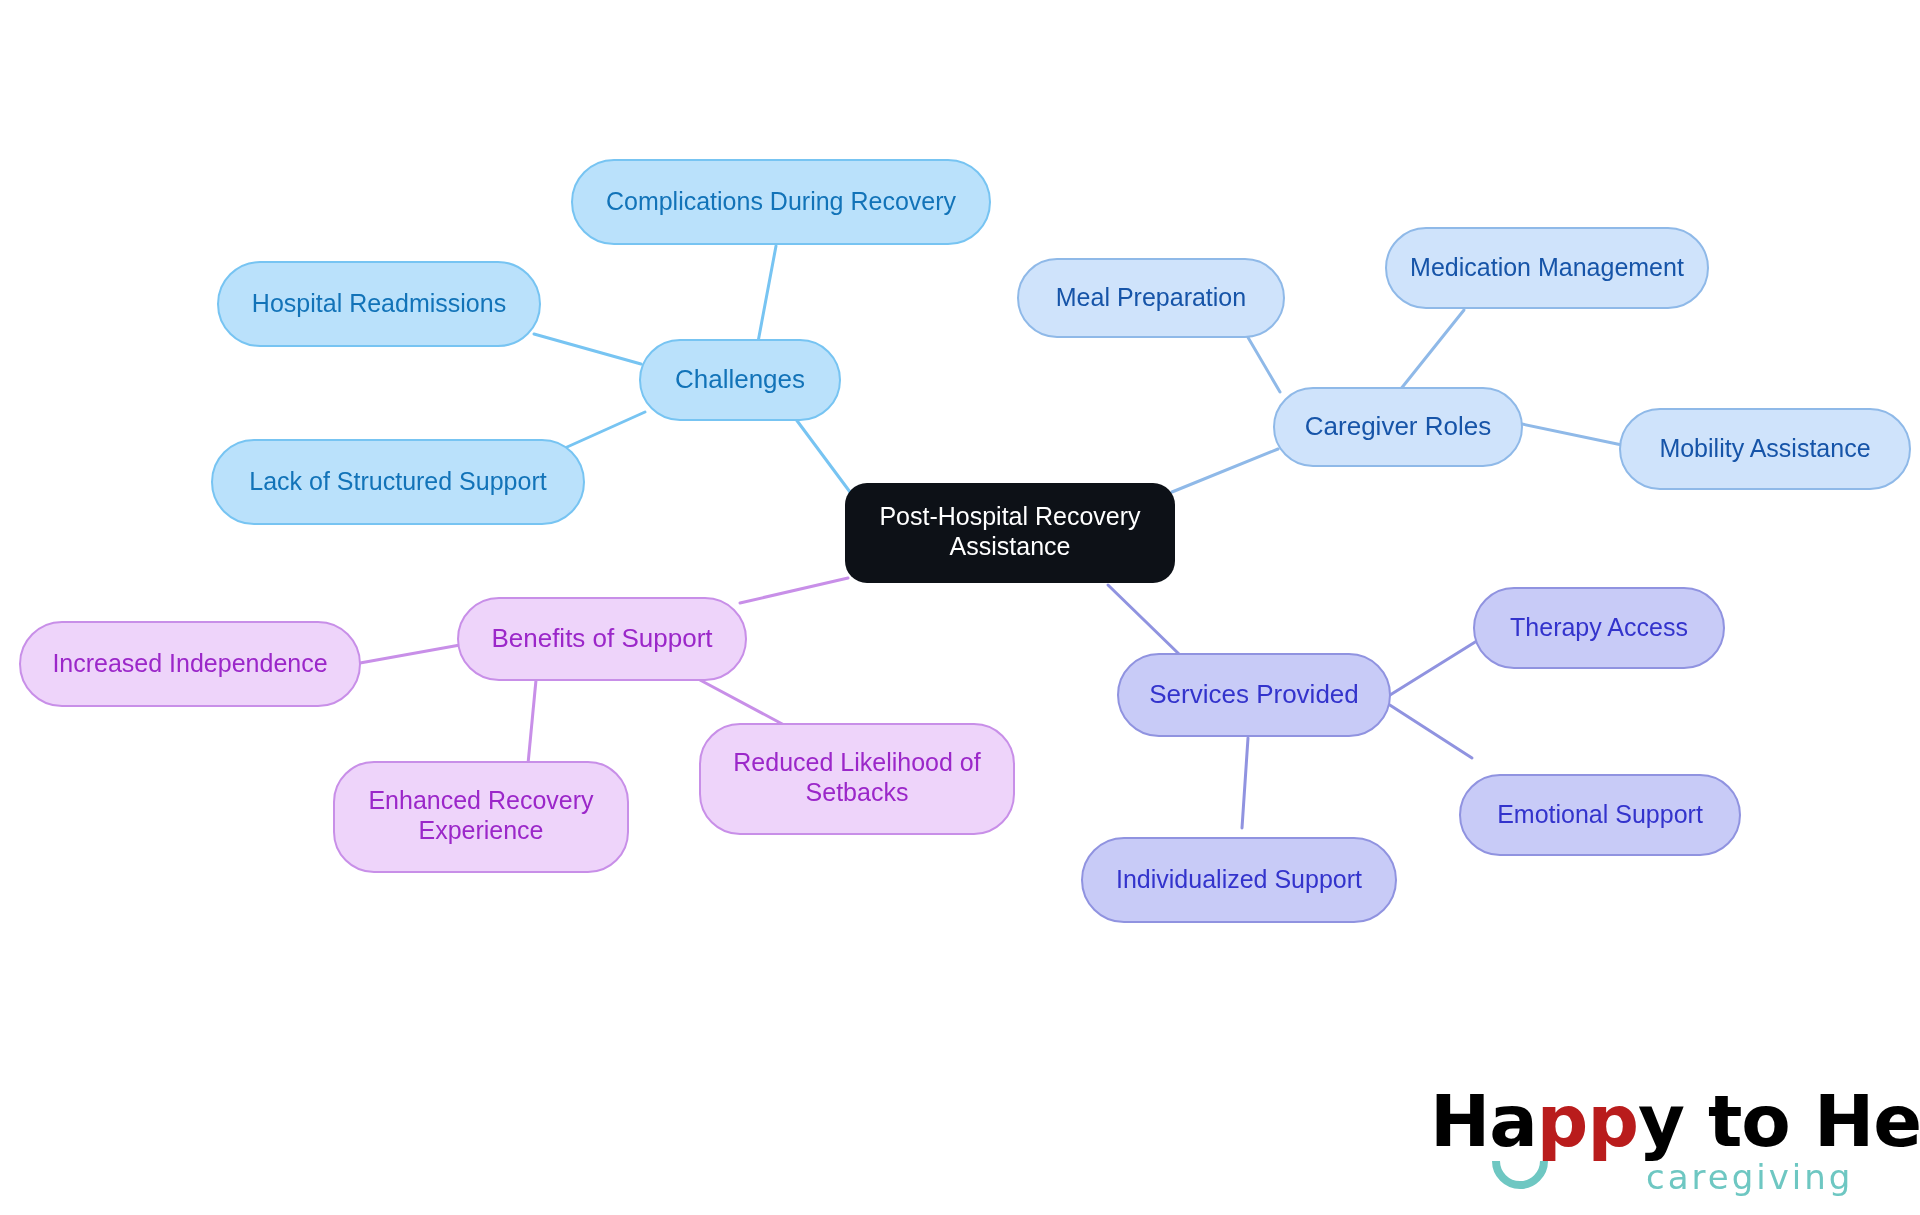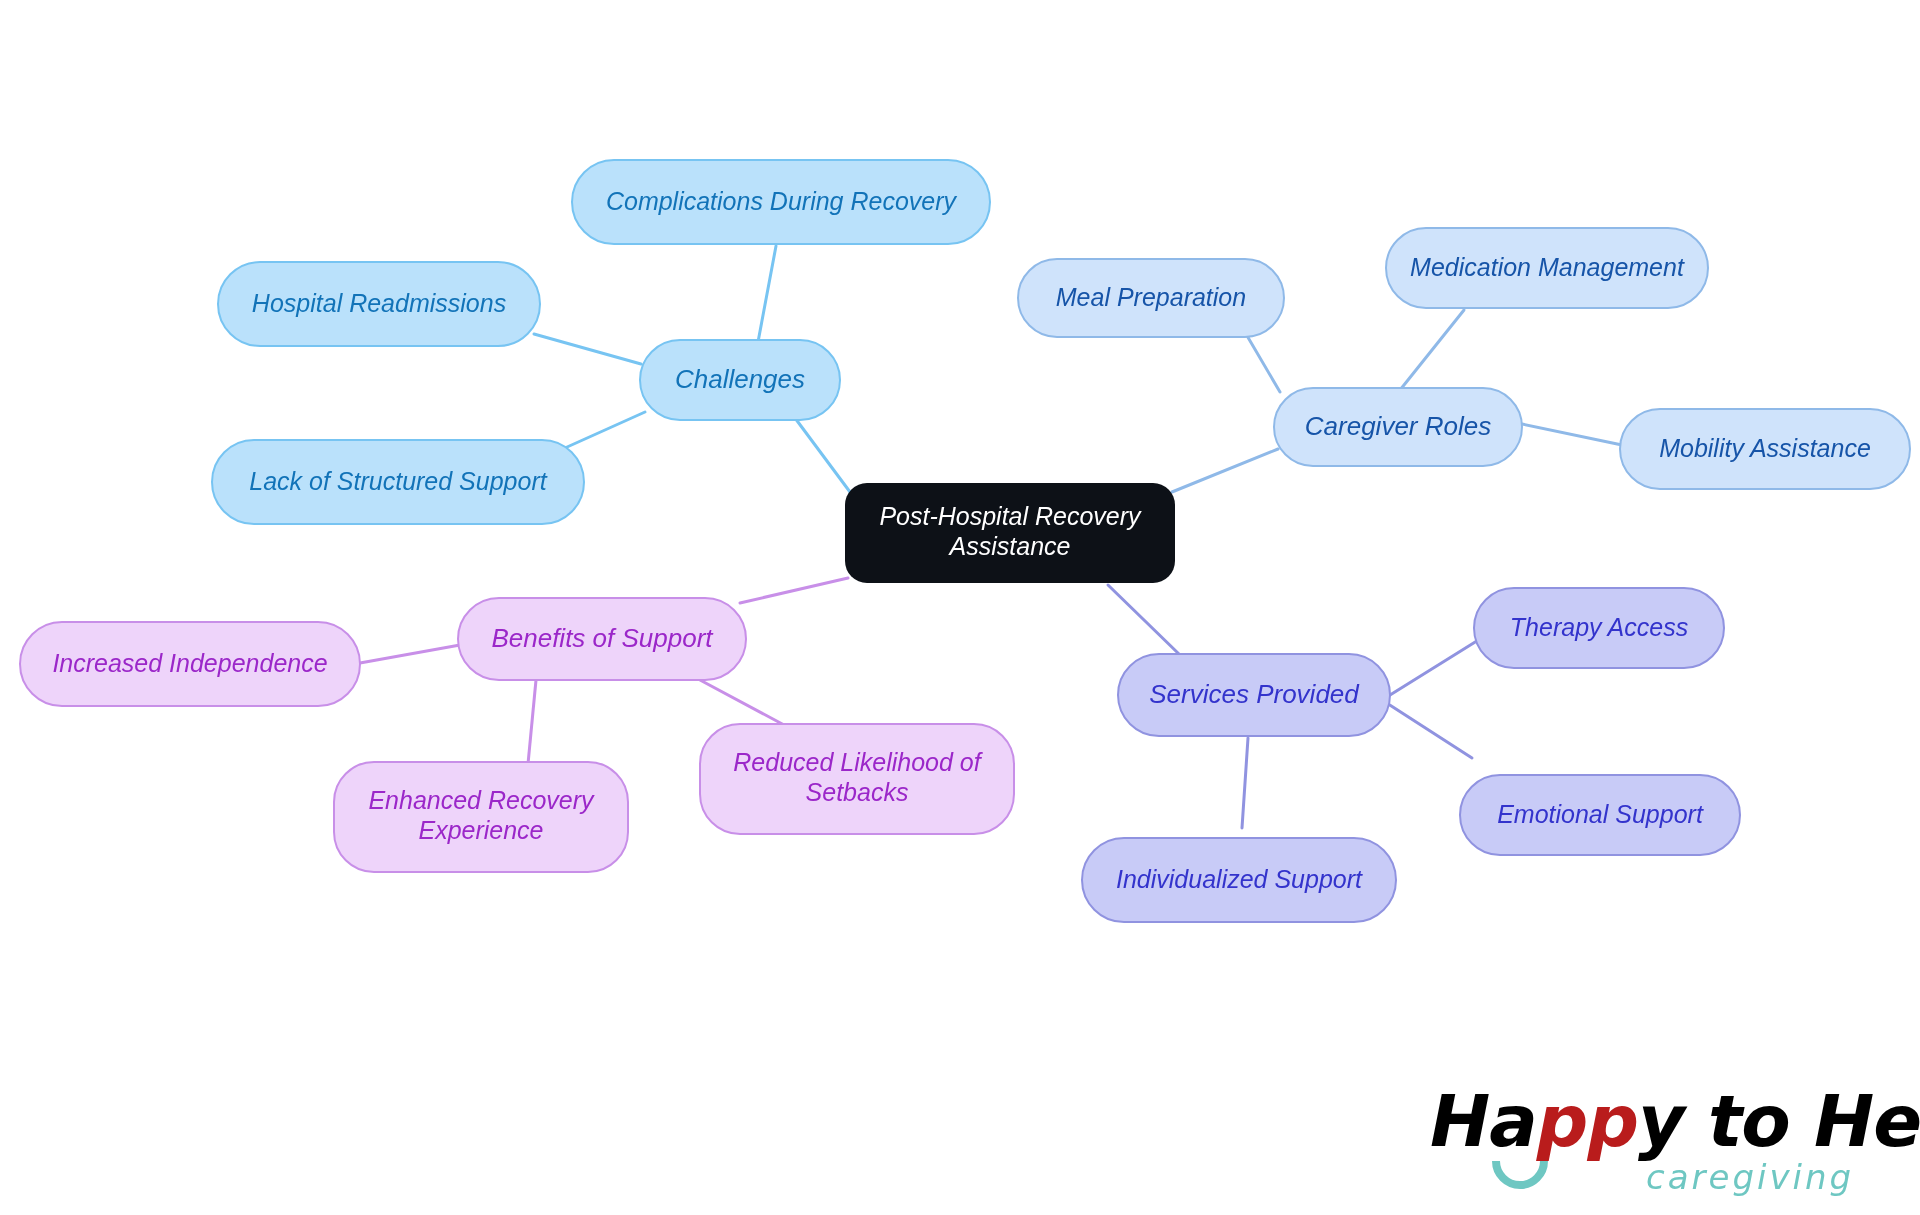--- a/index.html
+++ b/index.html
@@ -12,21 +12,20 @@
     height: 1215px;
     font-family: "Liberation Sans", sans-serif;
     overflow: hidden;
     position: relative;
   }
   #mindmap-root {
     position: absolute;
     inset: 0;
     width: 1920px;
     height: 1215px;
-    font-style: italic;
   }
   svg#diagram {
     position: absolute;
     top: 0;
     left: 0;
     width: 1920px;
     height: 1215px;
     display: block;
   }
   .node-label {

